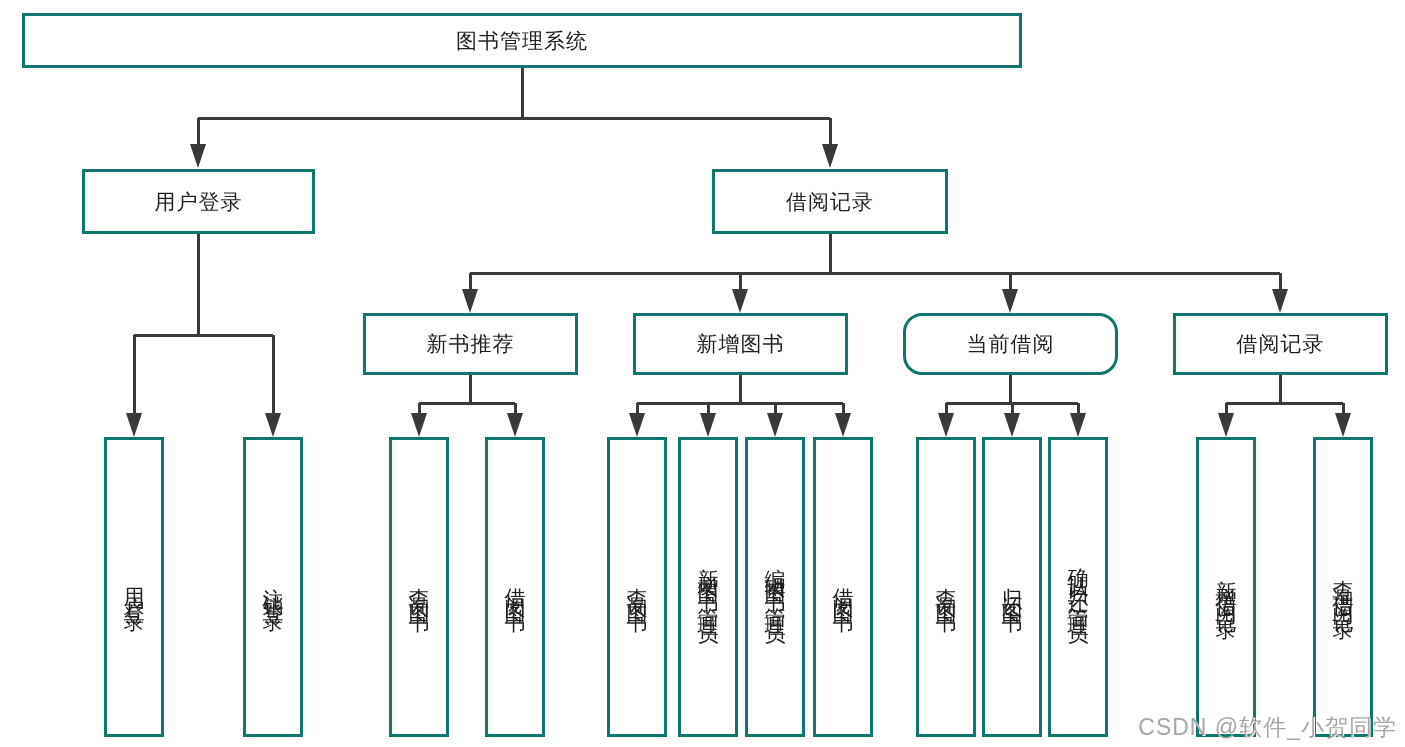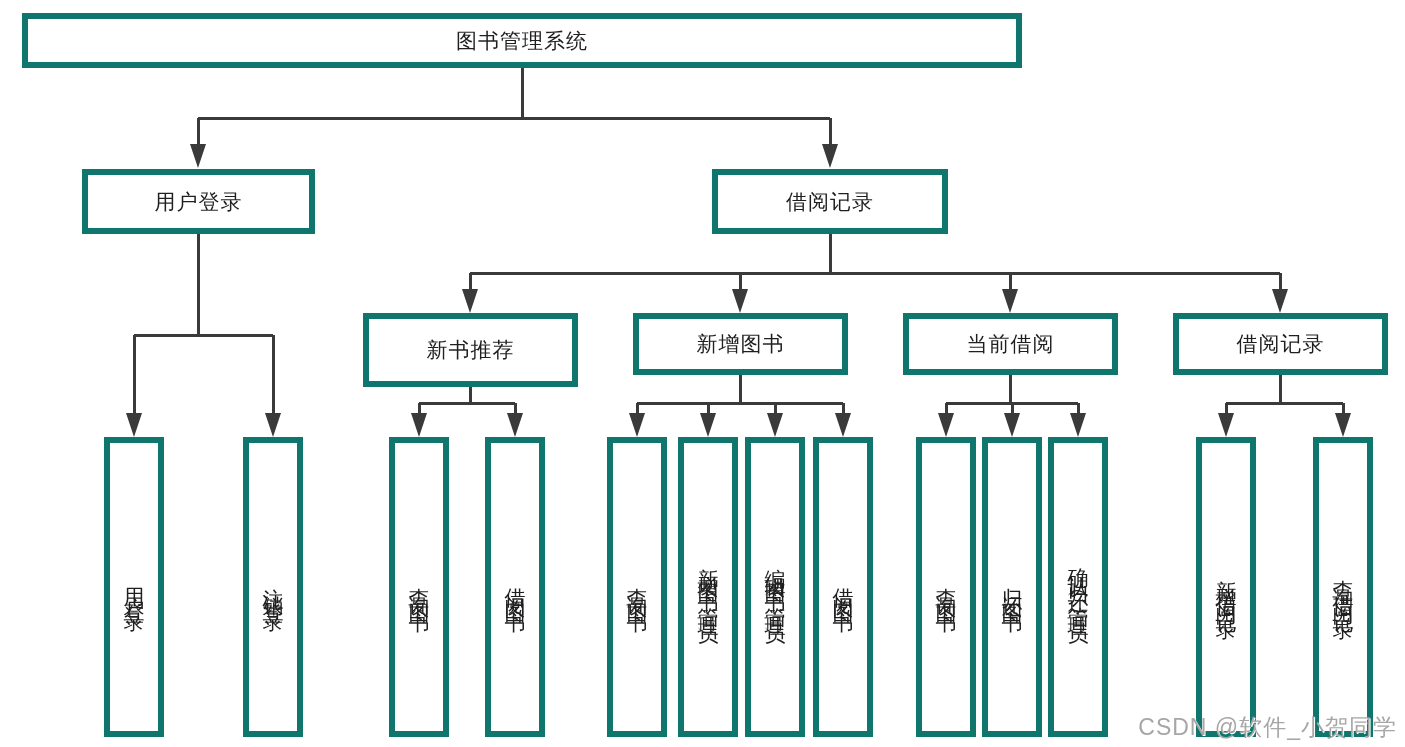--- a/index.html
+++ b/index.html
@@ -18,21 +18,21 @@
   #connectors {
     position: absolute;
     left: 0; top: 0;
     width: 1405px;
     height: 747px;
     pointer-events: none;
   }
   .node {
     position: absolute;
     box-sizing: border-box;
-    border: 6px solid #0f766e;
+    border: 3px solid #0f766e;
     background: #ffffff;
     color: #1f1f1f;
     display: flex;
     align-items: center;
     justify-content: center;
     font-size: 21px;
     letter-spacing: 1px;
   }
   .h-node { white-space: nowrap; }
   .v-node {
@@ -97,23 +97,23 @@
       <polygon points="1218,413 1234,413 1226,437"></polygon>
       <polygon points="1335,413 1351,413 1343,437"></polygon>
     </g>
   </svg>
 
   <div class="node h-node" style="left:22px; top:13px; width:1000px; height:55px;">图书管理系统</div>
 
   <div class="node h-node" style="left:82px; top:169px; width:233px; height:65px;">用户登录</div>
   <div class="node h-node" style="left:712px; top:169px; width:236px; height:65px;">借阅记录</div>
 
-  <div class="node h-node" style="left:363px; top:313px; width:215px; height:74px;">新书推荐</div>
+  <div class="node h-node" style="left:363px; top:313px; width:215px; height:62px;">新书推荐</div>
   <div class="node h-node" style="left:633px; top:313px; width:215px; height:62px;">新增图书</div>
-  <div class="node h-node" style="left:903px; top:313px; width:215px; height:62px;">当前借阅</div>
+  <div class="node h-node" style="left:903px; top:313px; width:215px; height:62px;border-radius:19px;">当前借阅</div>
   <div class="node h-node" style="left:1173px; top:313px; width:215px; height:62px;">借阅记录</div>
 
   <div class="node v-node" style="left:104px;">用户登录</div>
   <div class="node v-node" style="left:243px;">注销登录</div>
 
   <div class="node v-node" style="left:389px;">查询图书</div>
   <div class="node v-node" style="left:485px;">借阅图书</div>
 
   <div class="node v-node" style="left:607px;">查询图书</div>
   <div class="node v-node" style="left:678px;">新增图书（管理员）</div>

